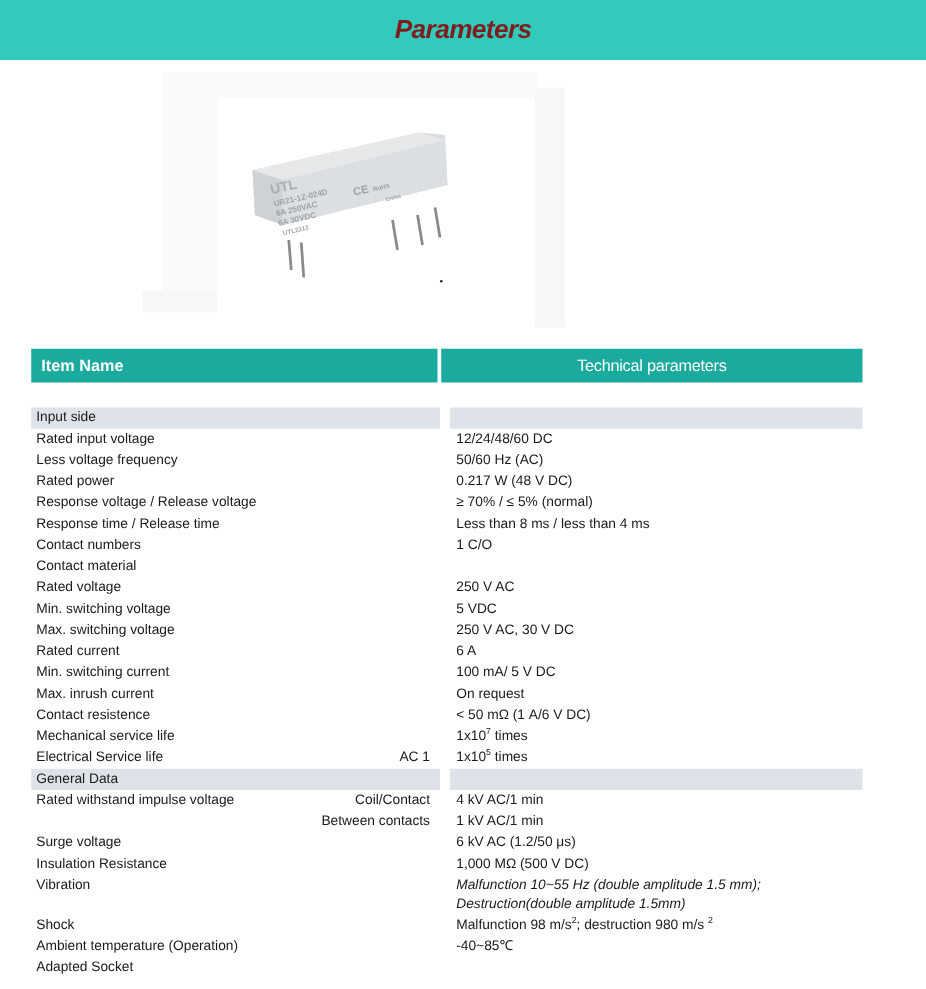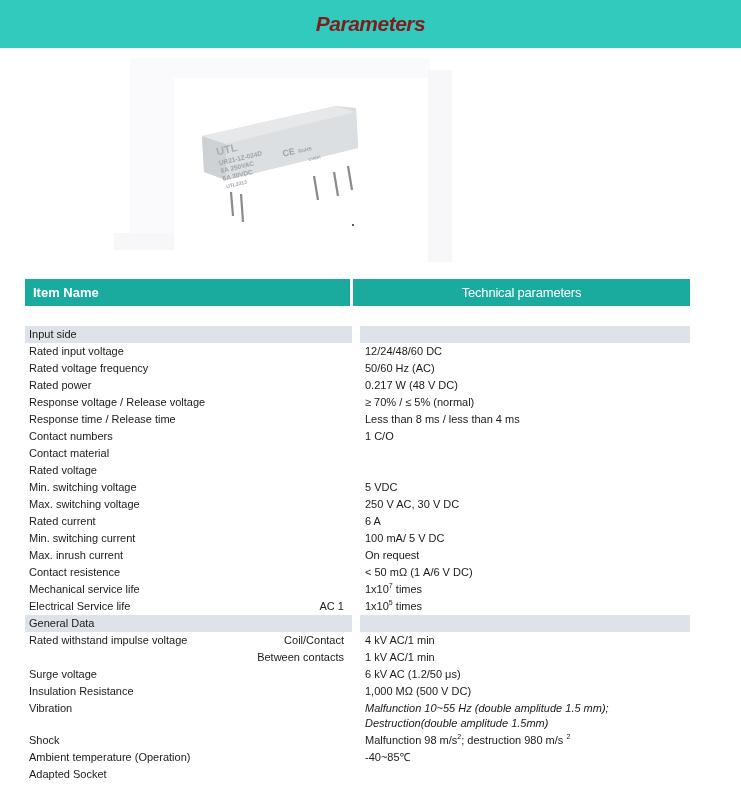--- a/index.html
+++ b/index.html
@@ -99,21 +99,21 @@
       <div class="name"><span>Input side</span></div>
       <div class="gap"></div>
       <div class="val"><span></span></div>
     </div>
     <div class="row">
       <div class="name"><span>Rated input voltage</span></div>
       <div class="gap"></div>
       <div class="val"><span>12/24/48/60 DC</span></div>
     </div>
     <div class="row">
-      <div class="name"><span>Rated voltage frequency</span></div>
+      <div class="name"><span>Less voltage frequency</span></div>
       <div class="gap"></div>
       <div class="val"><span>50/60 Hz (AC)</span></div>
     </div>
     <div class="row">
       <div class="name"><span>Rated power</span></div>
       <div class="gap"></div>
       <div class="val"><span>0.217 W (48 V DC)</span></div>
     </div>
     <div class="row">
       <div class="name"><span>Response voltage / Release voltage</span></div>
@@ -130,20 +130,21 @@
       <div class="gap"></div>
       <div class="val"><span>1 C/O</span></div>
     </div>
     <div class="row">
       <div class="name"><span>Contact material</span></div>
       <div class="gap"></div>
     </div>
     <div class="row">
       <div class="name"><span>Rated voltage</span></div>
       <div class="gap"></div>
+      <div class="val"><span>250 V AC</span></div>
     </div>
     <div class="row">
       <div class="name"><span>Min. switching voltage</span></div>
       <div class="gap"></div>
       <div class="val"><span>5 VDC</span></div>
     </div>
     <div class="row">
       <div class="name"><span>Max. switching voltage</span></div>
       <div class="gap"></div>
       <div class="val"><span>250 V AC, 30 V DC</span></div>

